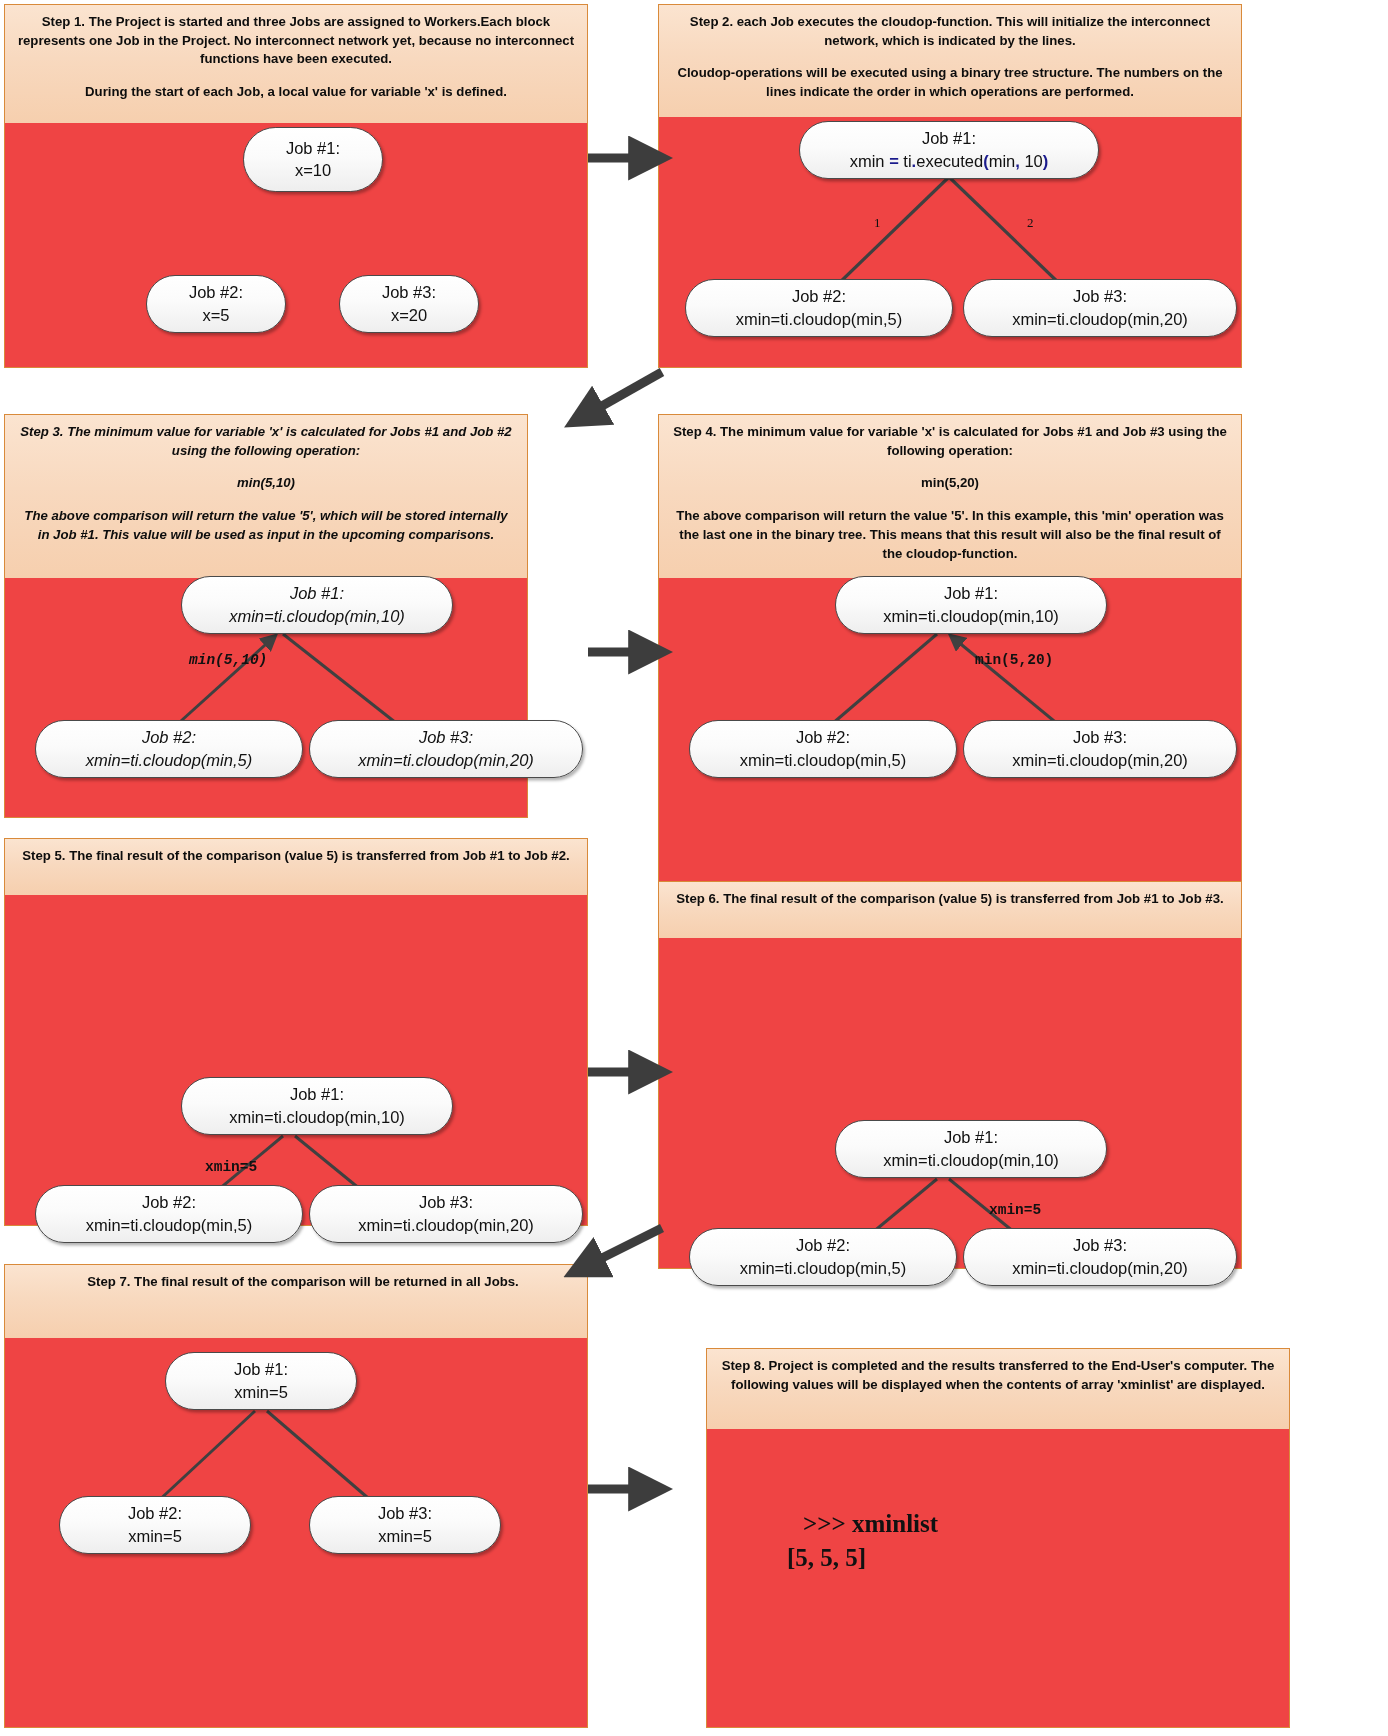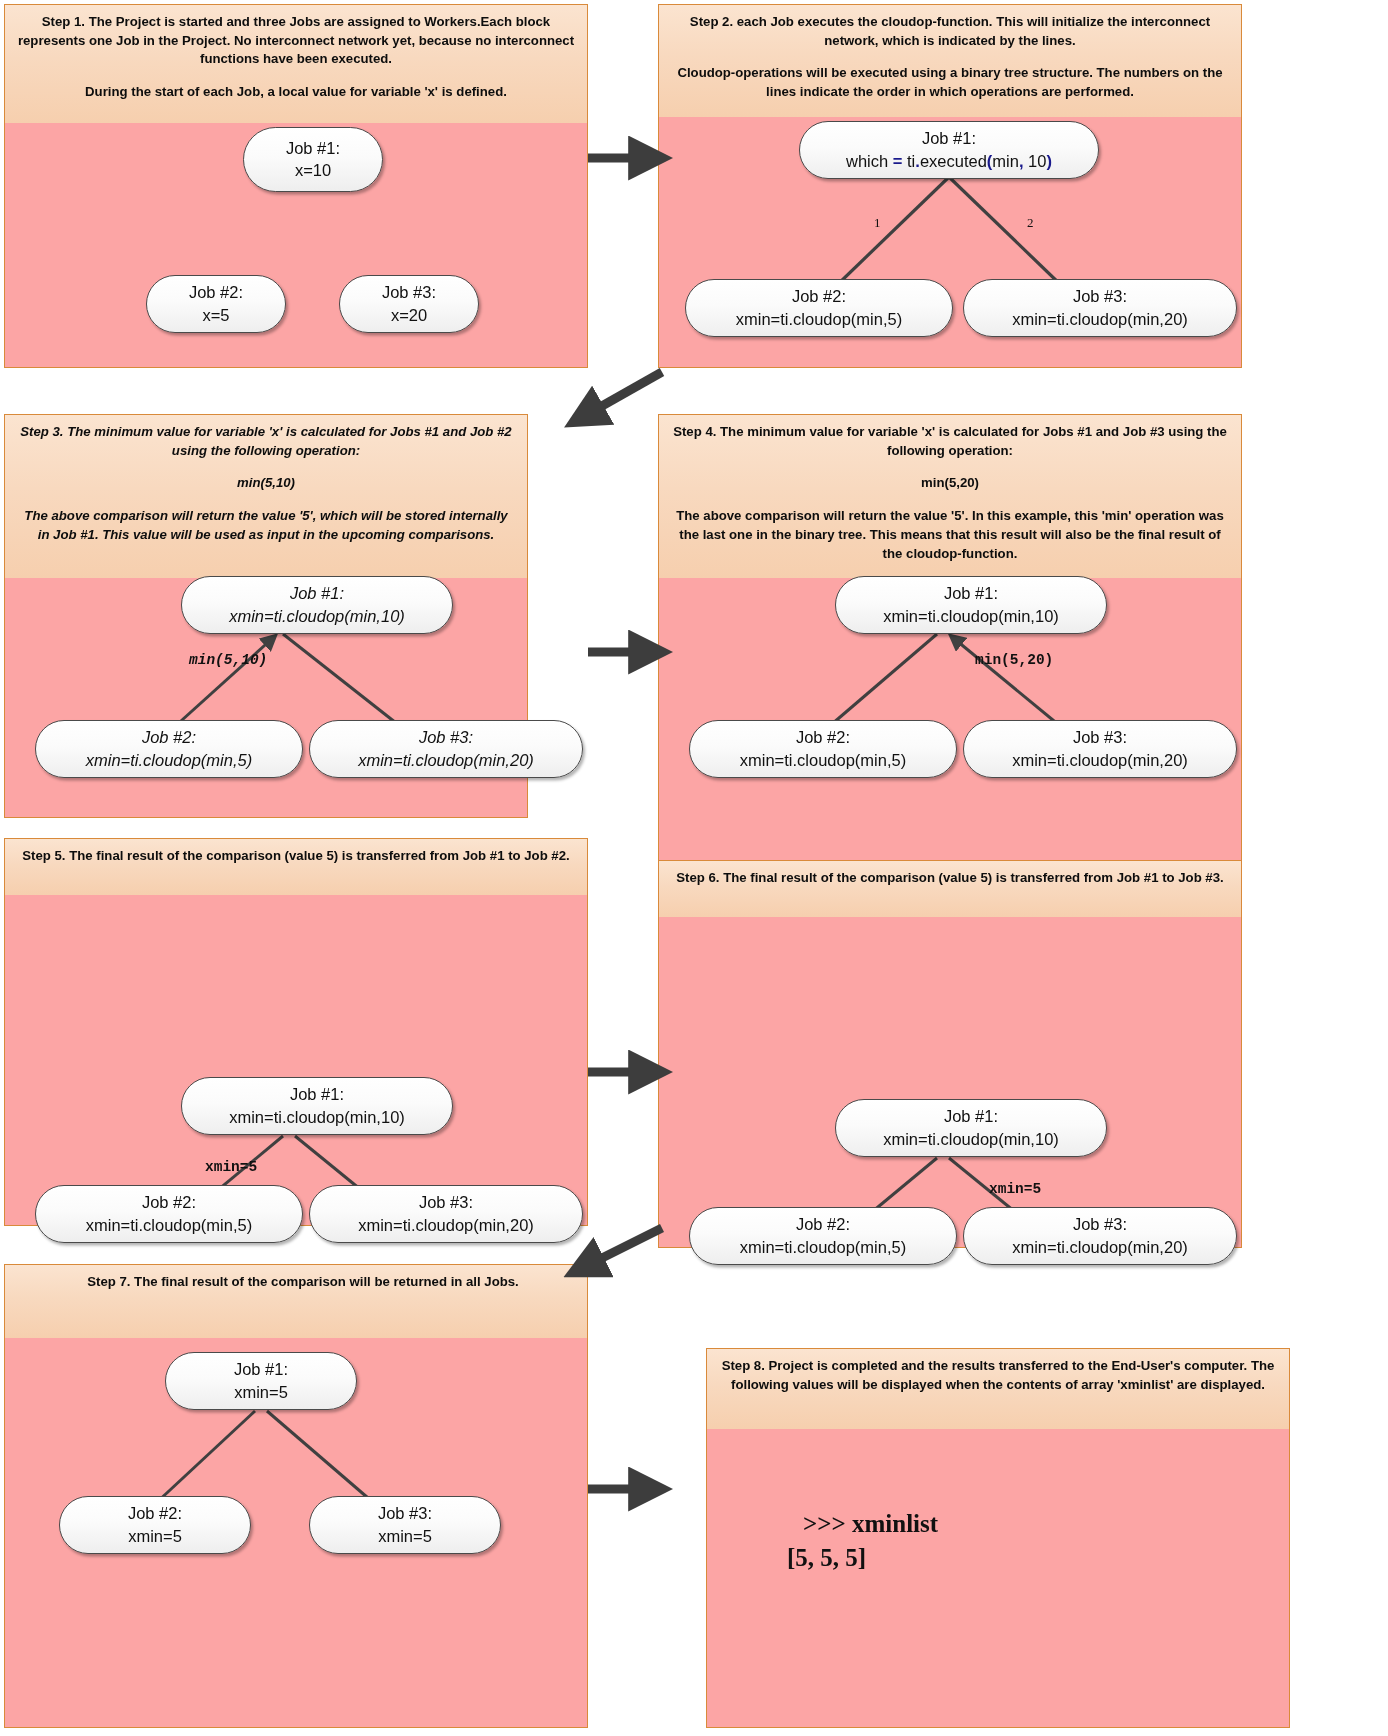--- a/index.html
+++ b/index.html
@@ -2,21 +2,21 @@
 <html><head>
 <meta charset="utf-8">
 <style>
   html,body{margin:0;padding:0;background:#ffffff;}
   body{width:1388px;height:1736px;position:relative;
        font-family:"Liberation Sans",sans-serif;color:#000;}
 
   .canvas{position:absolute;left:0;top:0;width:1388px;height:1736px;}
 
   
-  .panel{position:absolute;border:1.5px solid #d98a3a;background:#fca5a5;box-sizing:border-box;}
+  .panel{position:absolute;border:1.5px solid #d98a3a;background:#ef4444;box-sizing:border-box;}
   .cap{
     background:linear-gradient(180deg,#fbe4d0 0%,#f8d9bf 45%,#f6cfae 100%);
     box-sizing:border-box;
     padding:8px 12px 10px 12px;
     text-align:center;
     font-weight:bold;
     font-size:13.2px;
     line-height:1.42;
     color:#0d0d0d;
   }
@@ -114,21 +114,21 @@
       <p>Step 2. each Job executes the cloudop-function. This will initialize the interconnect network, which is indicated by the lines.</p>
       <p>Cloudop-operations will be executed using a binary tree structure. The numbers on the lines indicate the order in which operations are performed.</p>
     </div>
     <div class="body" style="height:250px;">
       <svg class="lines" width="584" height="250">
         <line x1="290" y1="60" x2="176" y2="170" stroke="#404040" stroke-width="3.2"></line>
         <line x1="290" y1="60" x2="404" y2="170" stroke="#404040" stroke-width="3.2"></line>
       </svg>
       <div class="node" style="left:140px;top:4px;width:300px;height:58px;">
         <span class="l1">Job #1:</span>
-        <span class="l2" id="s2-rich"><span>which </span><span class="blue">=</span><span> ti</span><span class="blue">.</span><span>executed</span><span class="blue">(</span><span>min</span><span class="blue">,</span><span> 10</span><span class="blue">)</span></span>
+        <span class="l2" id="s2-rich"><span>xmin </span><span class="blue">=</span><span> ti</span><span class="blue">.</span><span>executed</span><span class="blue">(</span><span>min</span><span class="blue">,</span><span> 10</span><span class="blue">)</span></span>
       </div>
       <span class="enum" style="left:215px;top:98px;">1</span>
       <span class="enum" style="left:368px;top:98px;">2</span>
       <div class="node" style="left:26px;top:162px;width:268px;height:58px;">
         <span class="l1">Job #2:</span>
         <span class="l2">xmin=ti.cloudop(min,5)</span>
       </div>
       <div class="node" style="left:304px;top:162px;width:274px;height:58px;">
         <span class="l1">Job #3:</span>
         <span class="l2">xmin=ti.cloudop(min,20)</span>
@@ -223,21 +223,21 @@
         <span class="l1">Job #2:</span>
         <span class="l2">xmin=ti.cloudop(min,5)</span>
       </div>
       <div class="node" style="left:304px;top:290px;width:274px;height:58px;">
         <span class="l1">Job #3:</span>
         <span class="l2">xmin=ti.cloudop(min,20)</span>
       </div>
     </div>
   </div>
 
-  <div class="panel" style="left:658px;top:860px;width:584px;height:388px;">
+  <div class="panel" style="left:658px;top:881px;width:584px;height:388px;">
     <div class="cap" style="height:56px;">
       <p>Step 6. The final result of the comparison (value 5) is transferred from Job #1 to Job #3.</p>
     </div>
     <div class="body" style="height:329px;">
       <svg class="lines" width="584" height="329">
         <defs>
           <marker id="ta6" markerWidth="6" markerHeight="6" refX="4.6" refY="3" orient="auto">
             <path d="M0,0 L6,3 L0,6 z" fill="#404040"></path>
           </marker>
         </defs>

